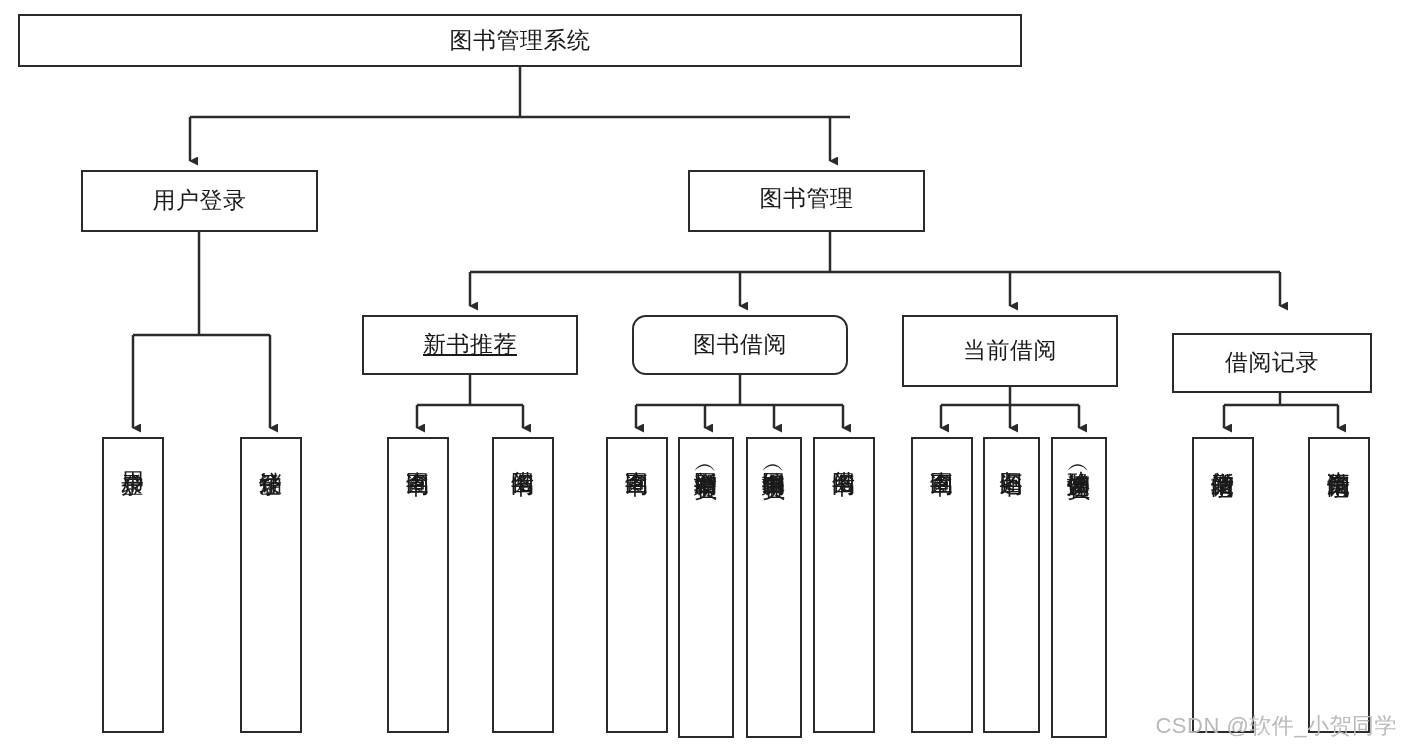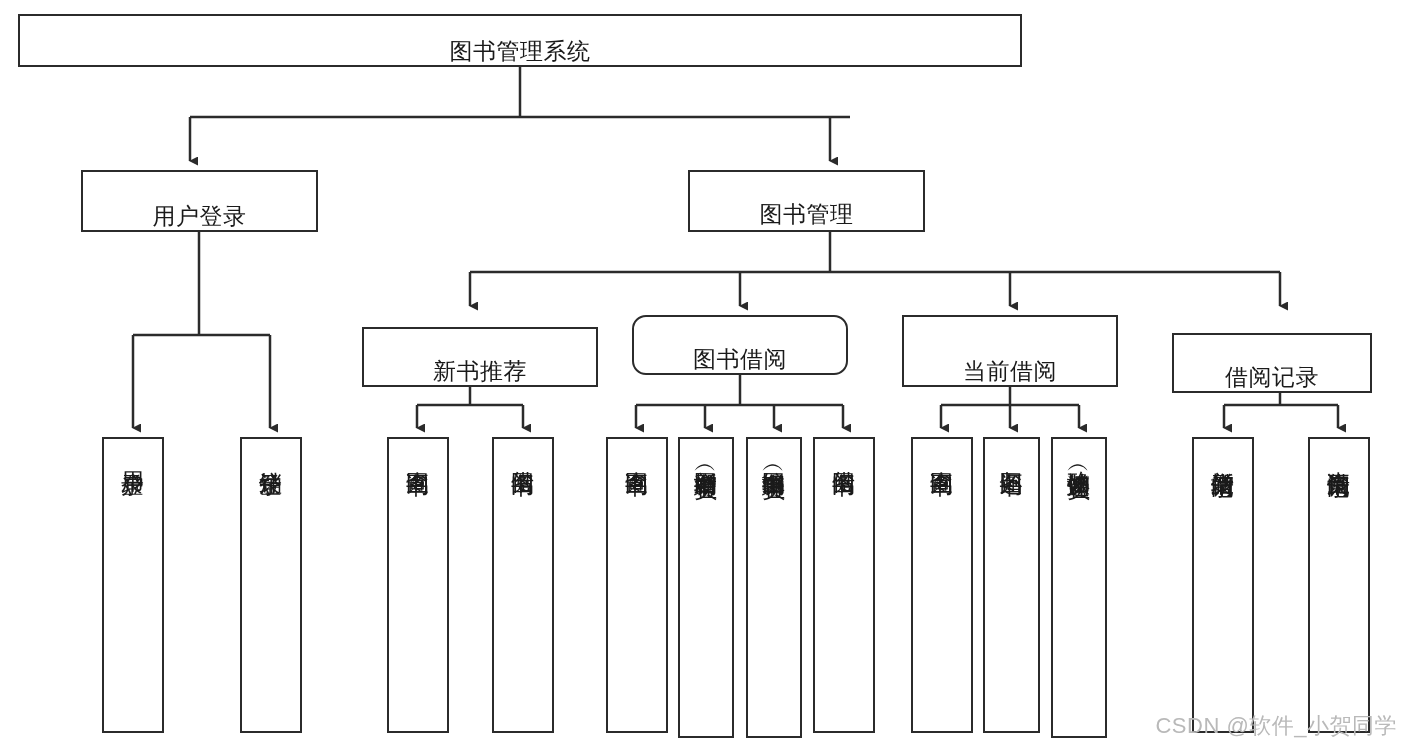--- a/index.html
+++ b/index.html
@@ -26,21 +26,21 @@
     width: 1405px;
     height: 747px;
     pointer-events: none;
   }
   .node-box {
     position: absolute;
     box-sizing: border-box;
     border: 2.5px solid #2b2b2b;
     background: #ffffff;
     display: flex;
-    align-items: flex-end;
+    align-items: center;
     justify-content: center;
     text-align: center;
     z-index: 2;
   }
   .node-label {
     font-size: 23px;
     line-height: 1.18;
     letter-spacing: 0.5px;
     color: #1a1a1a;
     white-space: nowrap;
@@ -131,21 +131,21 @@
   </div>
 
   <div class="node-box" style="left:81px; top:170px; width:237px; height:62px;">
     <span class="node-label">用户登录</span>
   </div>
 
   <div class="node-box" style="left:688px; top:170px; width:237px; height:62px;font-family:Liberation Mono, monospace;">
     <span class="node-label">图书管理</span>
   </div>
 
-  <div class="node-box" style="left:362px; top:327px; width:236px; height:60px;">
+  <div class="node-box" style="left:362px; top:315px; width:216px; height:60px;text-decoration:underline;">
     <span class="node-label">新书推荐</span>
   </div>
 
   <div class="node-box" style="left:632px; top:315px; width:216px; height:60px;border-radius:14px;">
     <span class="node-label">图书借阅</span>
   </div>
 
   <div class="node-box" style="left:902px; top:315px; width:216px; height:72px;">
     <span class="node-label">当前借阅</span>
   </div>

